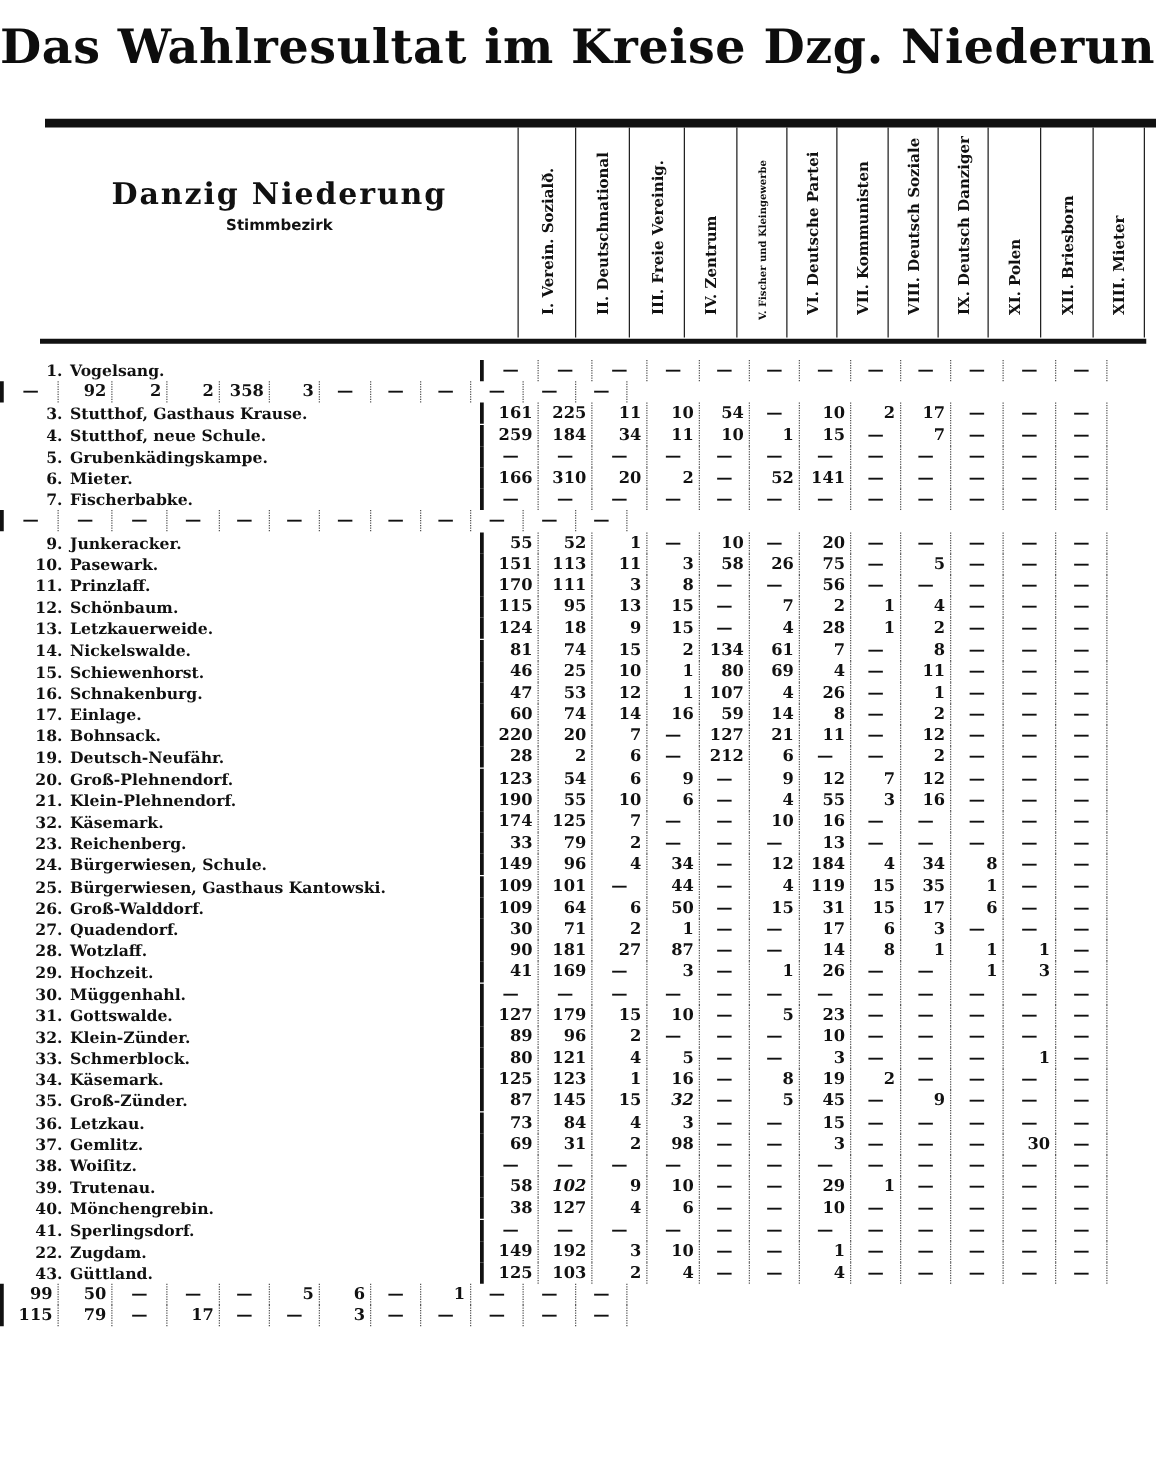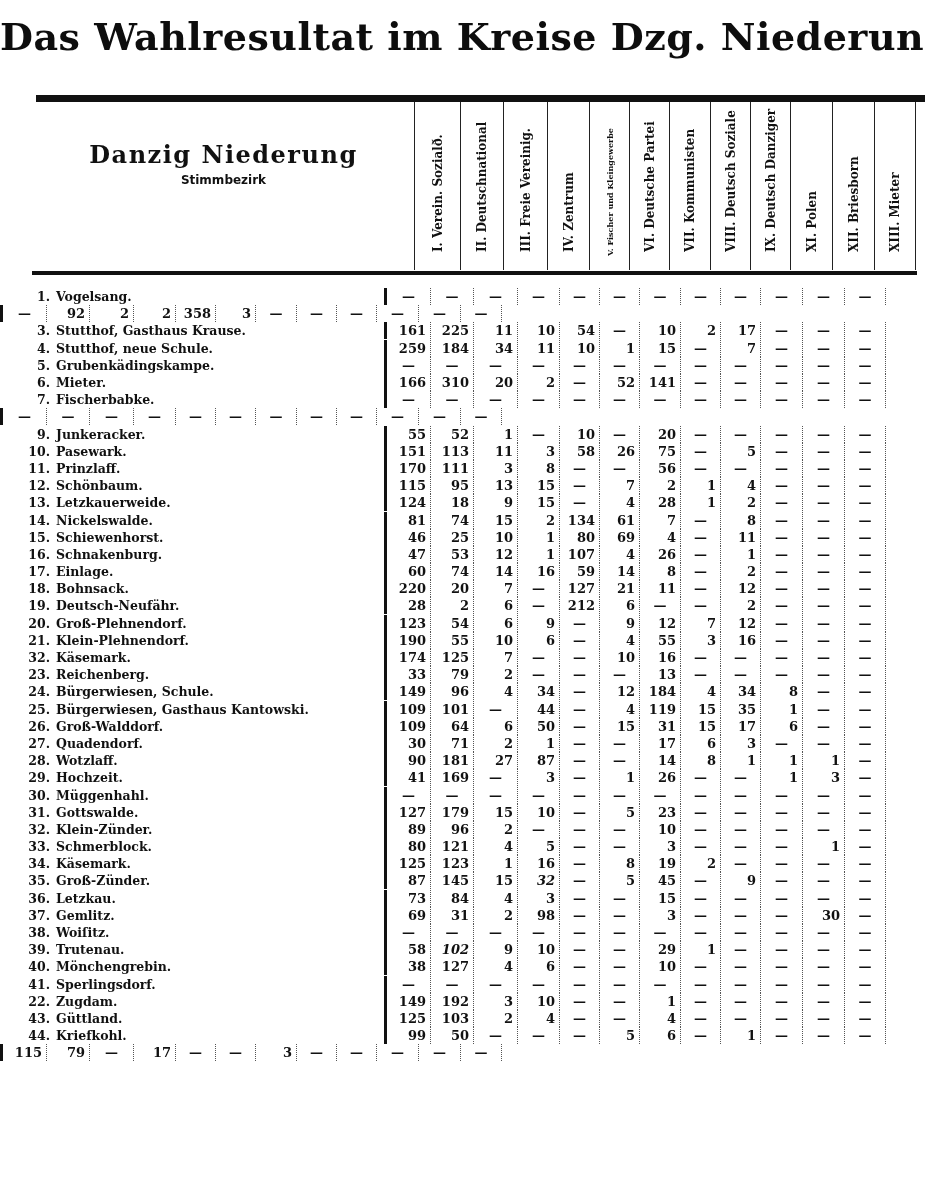--- a/index.html
+++ b/index.html
@@ -887,21 +887,20 @@
         <div class="cell" style="width: 41px;">4</div>
         <div class="cell dash" style="width: 40px;">—</div>
         <div class="cell dash" style="width: 40px;">—</div>
         <div class="cell dash" style="width: 42px;">—</div>
         <div class="cell dash" style="width: 42px;">—</div>
         <div class="cell dash" style="width: 41px;">—</div>
         <div class="cell" style="width: 40px;"></div>
       </div>
     </div>
     <div class="row">
-      <div class="row-label"><span class="num">44.</span><span>Kriefkohl.</span></div>
       <div class="cells">
         <div class="cell first" style="width: 46px;">99</div>
         <div class="cell" style="width: 43px;">50</div>
         <div class="cell dash" style="width: 44px;">—</div>
         <div class="cell dash" style="width: 42px;">—</div>
         <div class="cell dash" style="width: 40px;">—</div>
         <div class="cell" style="width: 40px;">5</div>
         <div class="cell" style="width: 41px;">6</div>
         <div class="cell dash" style="width: 40px;">—</div>
         <div class="cell" style="width: 40px;">1</div>

